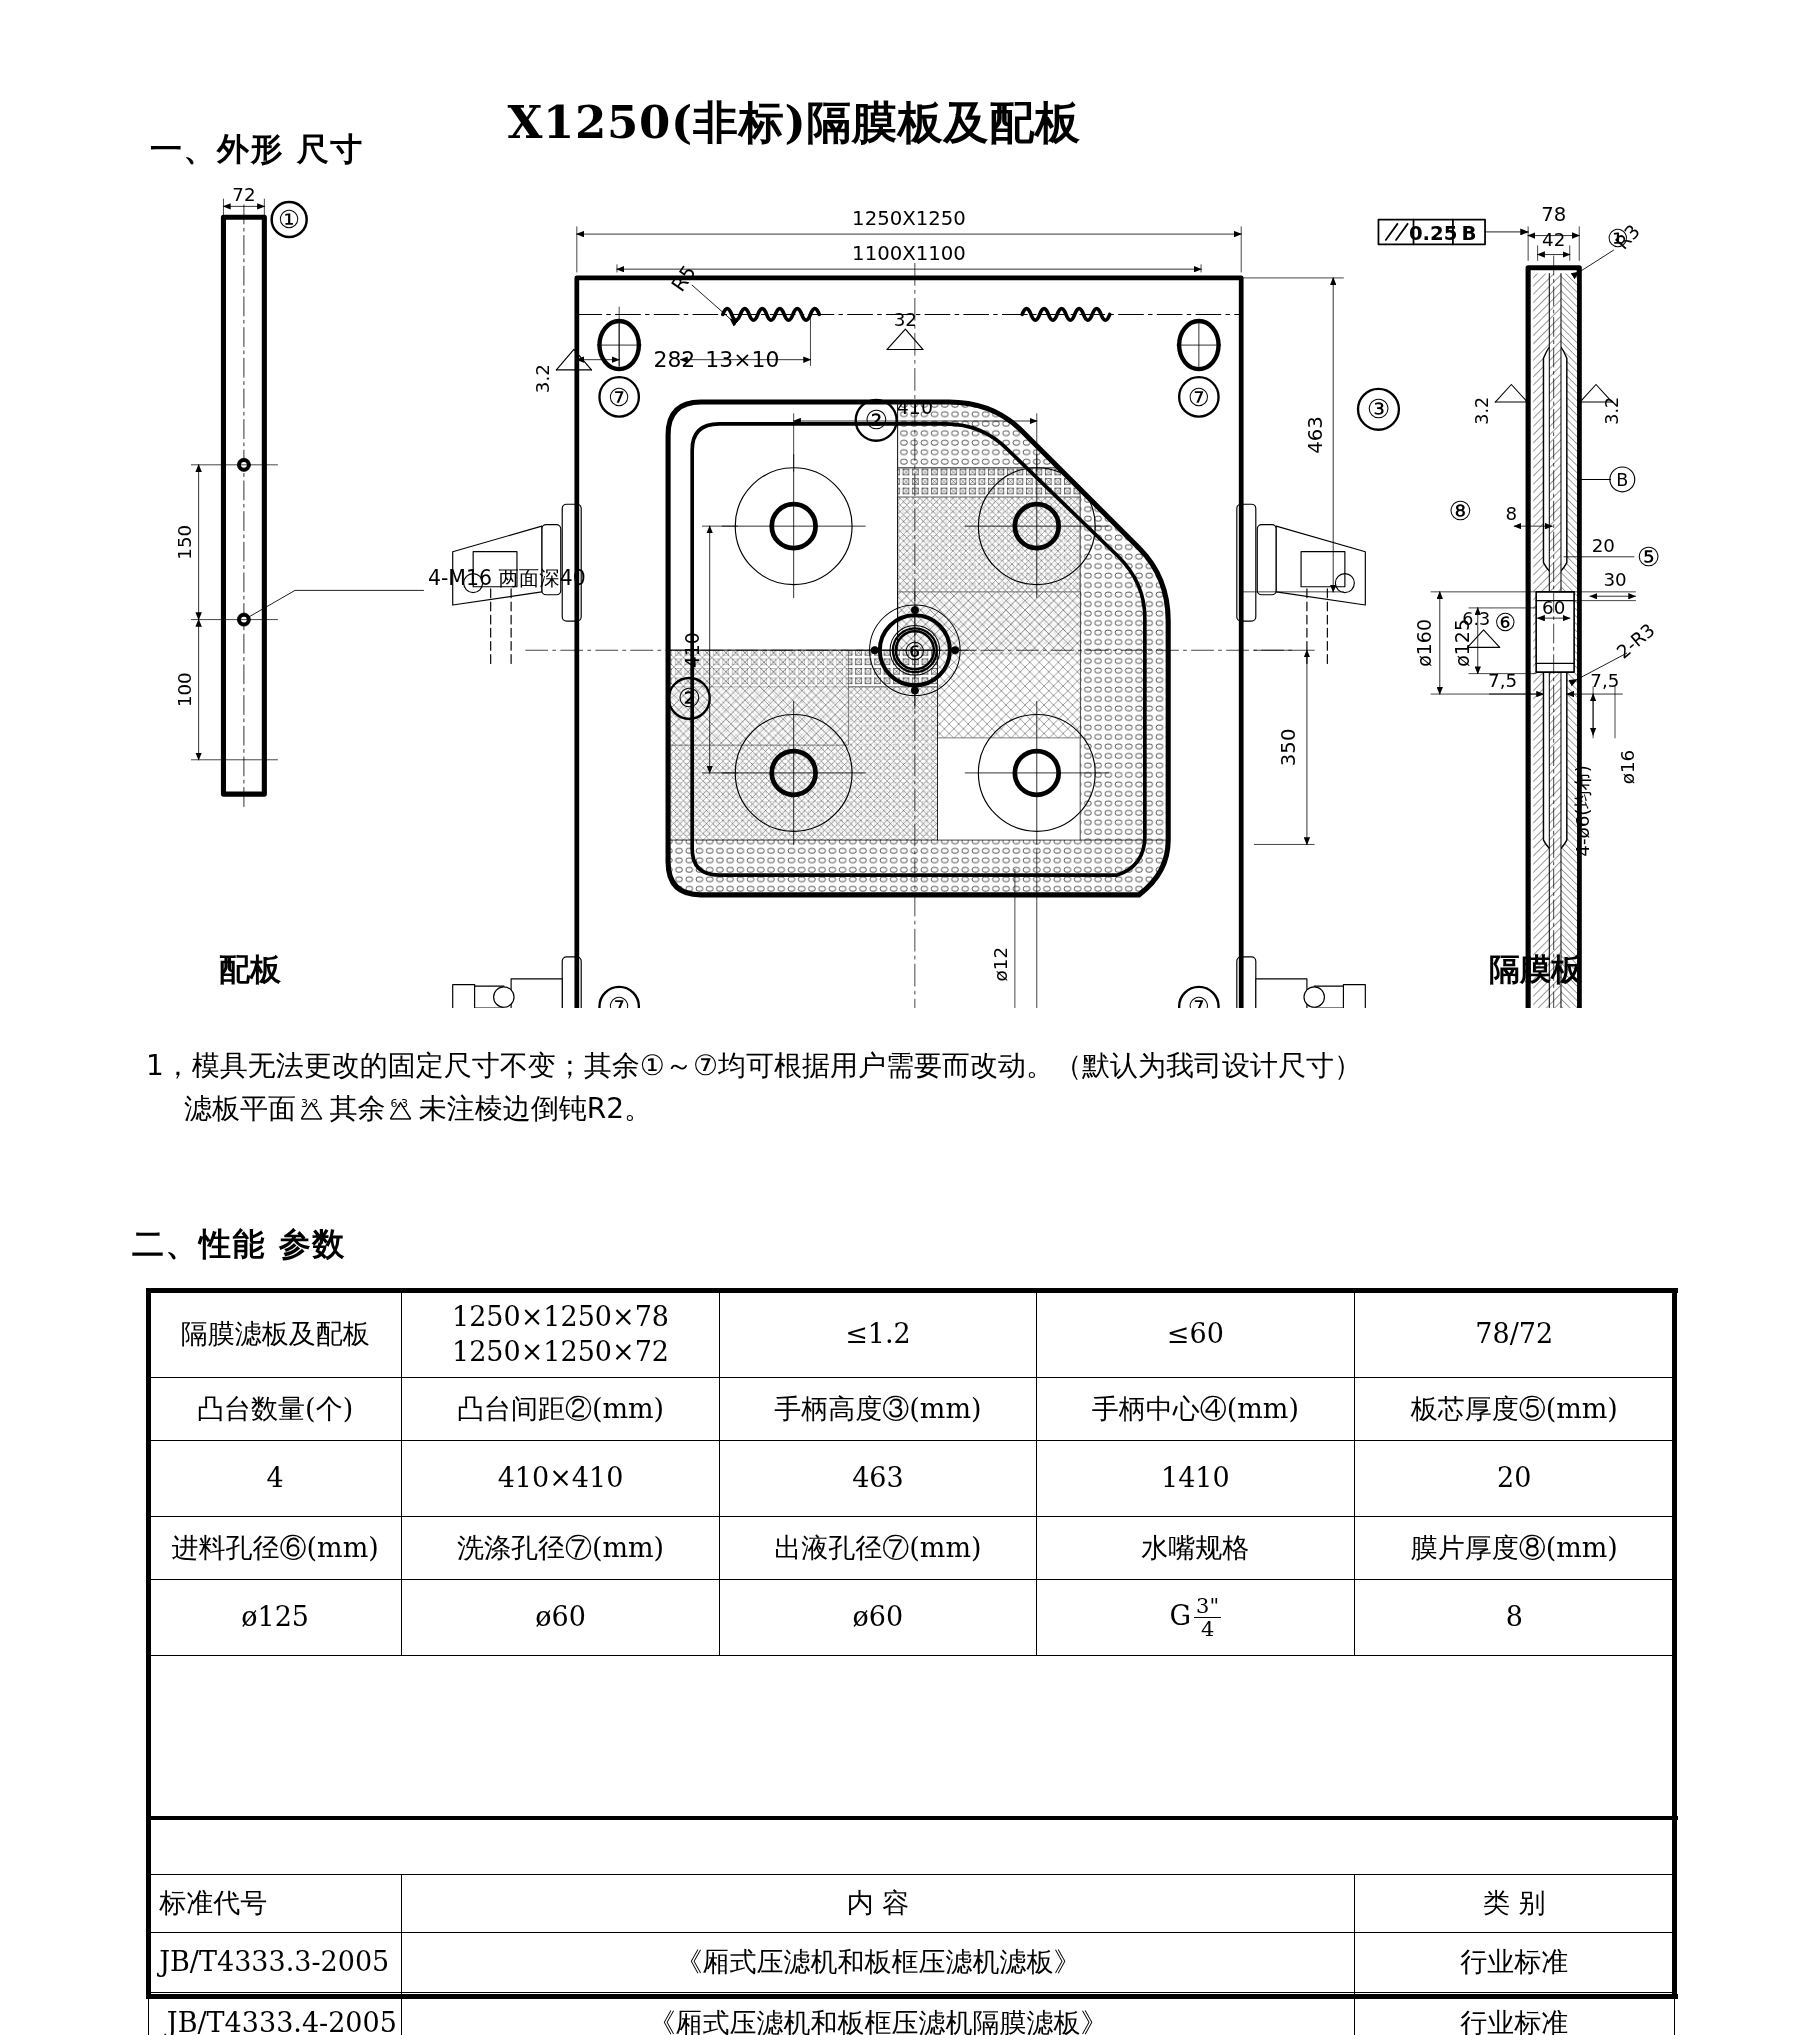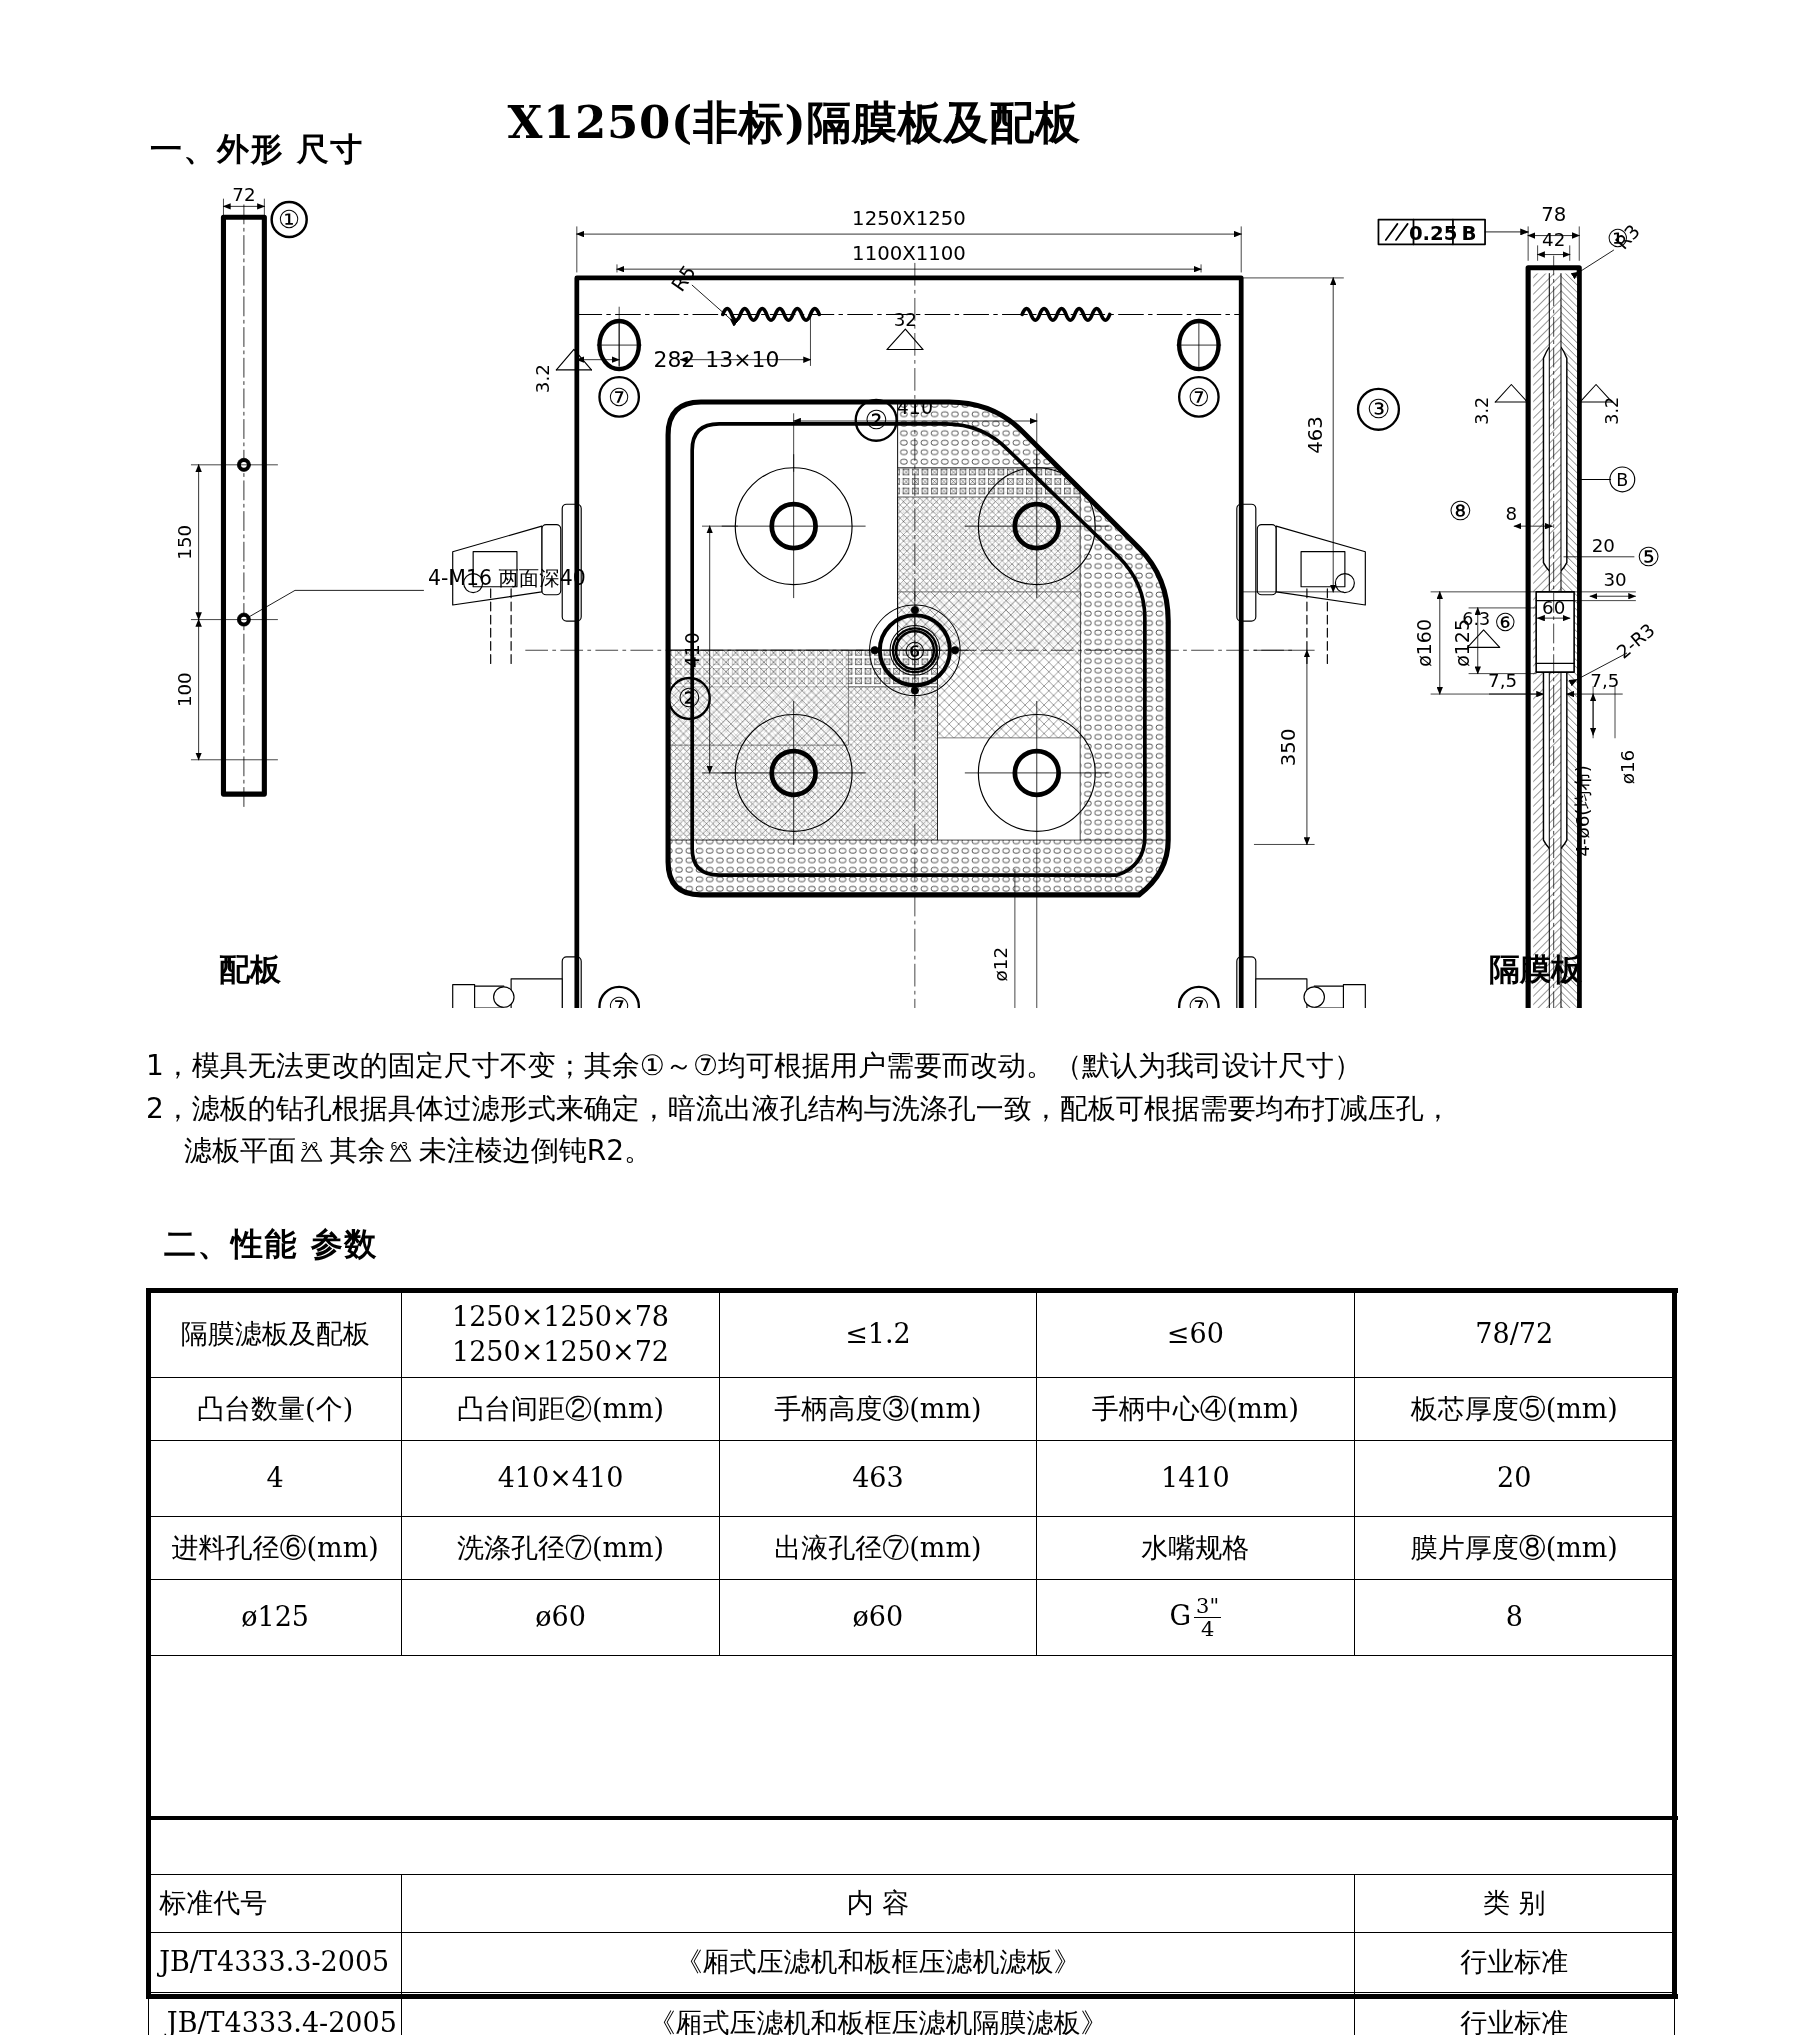--- a/index.html
+++ b/index.html
@@ -19,21 +19,21 @@
   
   .sec-heading {
     position: absolute;
     font-family: "DejaVu Sans", sans-serif;
     font-weight: bold;
     font-size: 32px;
     letter-spacing: 1.5px;
     white-space: nowrap;
   }
   #sec1 { left: 150px; top: 128px; }
-  #sec2 { left: 164px; top: 1223px; }
+  #sec2 { left: 132px; top: 1223px; }
 
   #doc-title {
     position: absolute;
     left: 0; top: 93px; width: 1588px;
     text-align: center;
     font-family: "DejaVu Serif", serif;
     font-weight: bold;
     font-size: 45px;
     letter-spacing: 0.7px;
     white-space: nowrap;
@@ -534,21 +534,20 @@
     <text x="2176" y="860" font-size="25" text-anchor="middle" transform="rotate(-90 2176 860)">4-ø6(均布)</text>
   </g>
 </svg>
 </div>
 
 <div class="view-caption" id="cap-left">配板</div>
 <div class="view-caption" id="cap-right">隔膜板</div>
 
 <div id="notes">
   <div class="note-line">1，模具无法更改的固定尺寸不变；其余①～⑦均可根据用户需要而改动。（默认为我司设计尺寸）</div>
-  <div class="note-line">2，滤板的钻孔根据具体过滤形式来确定，暗流出液孔结构与洗涤孔一致，配板可根据需要均布打减压孔，</div>
   <div class="note-line note-indent">
     <span>滤板平面</span><span class="rough-inline">
       <svg width="32" height="25" viewBox="0 0 44 34">
           <path d="M6,30 L20,8 L34,30" fill="none" stroke="#000" stroke-width="2"></path>
           <path d="M6,30 L34,30" stroke="#000" stroke-width="2"></path>
         </svg>
       <span class="rv" style="font-size:11px;">3.2</span>
     </span><span>其余</span><span class="rough-inline">
       <svg width="32" height="25" viewBox="0 0 44 34">
           <path d="M6,30 L20,8 L34,30" fill="none" stroke="#000" stroke-width="2"></path>

